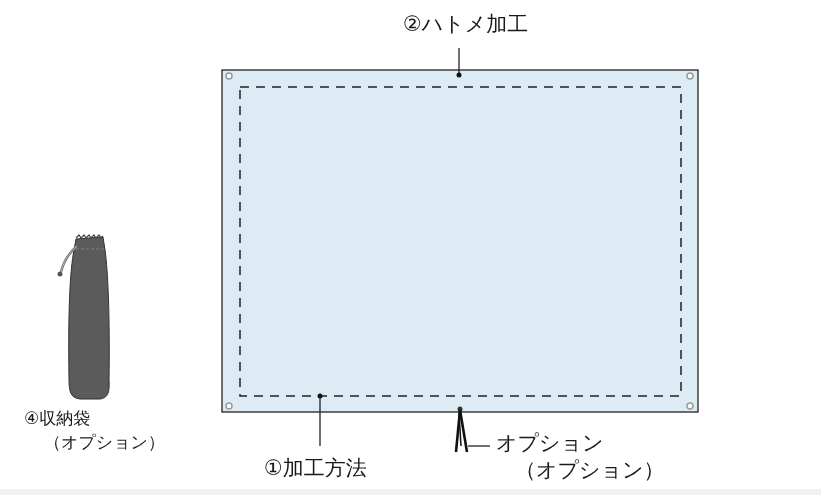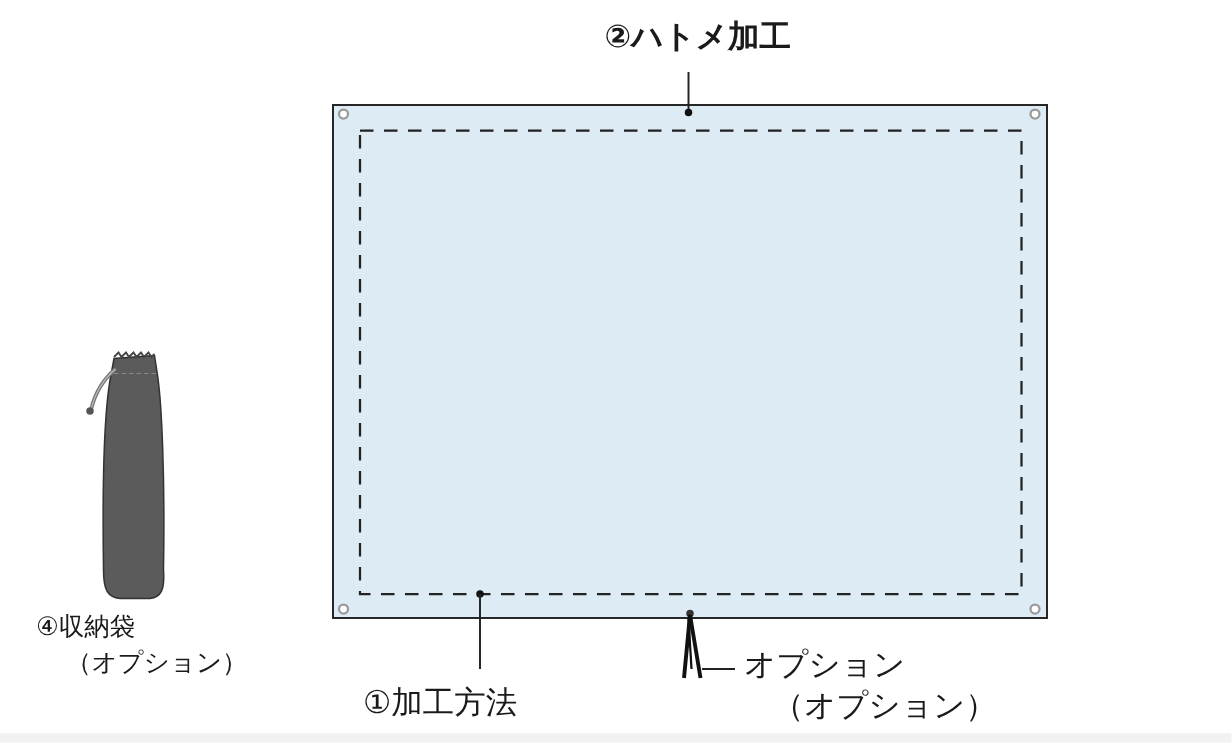--- a/index.html
+++ b/index.html
@@ -41,20 +41,20 @@
   <g>
     <path d="M76 239 L74 250 C70 270, 68 310, 69 380 C69 394, 72 398, 80 399 L100 399 C107 398, 110 394, 109 380 C110 320, 108 270, 105 250 L103 237 Z" fill="#5b5b5b" stroke="#333" stroke-width="1"></path>
     <path d="M76 238 L79 235 L81 238 L84 235 L86 238 L89 235 L91 238 L94 235 L96 238 L99 235 L101 238 L103 236" fill="none" stroke="#444" stroke-width="1.2"></path>
     <path d="M76 249 L104 249" stroke="#888" stroke-width="0.8" stroke-dasharray="3,2"></path>
     <path d="M77 246 C70 252, 64 260, 61 272" stroke="#777" stroke-width="2.5" fill="none"></path>
     <path d="M77 246 C70 252, 64 260, 61 272" stroke="#bbb" stroke-width="0.8" fill="none"></path>
     <circle cx="60" cy="274" r="2.5" fill="#555"></circle>
   </g>
 </svg>
 
-<span class="label" style="left:403px; top:14px;font-weight:bold;">②ハトメ加工</span>
-<span class="label" style="left:242px; top:458px;">①加工方法</span>
+<span class="label" style="left:403px; top:14px;">②ハトメ加工</span>
+<span class="label" style="left:264px; top:458px;">①加工方法</span>
 <span class="label" style="left:496px; top:433px;">オプション</span>
 <span class="label" style="left:515px; top:460px;">（オプション）</span>
 <span class="label small" style="left:24px; top:410px;">④収納袋</span>
 <span class="label small" style="left:44px; top:434px;">（オプション）</span>
 
 <div class="footer-strip"></div>
 
 </body></html>

